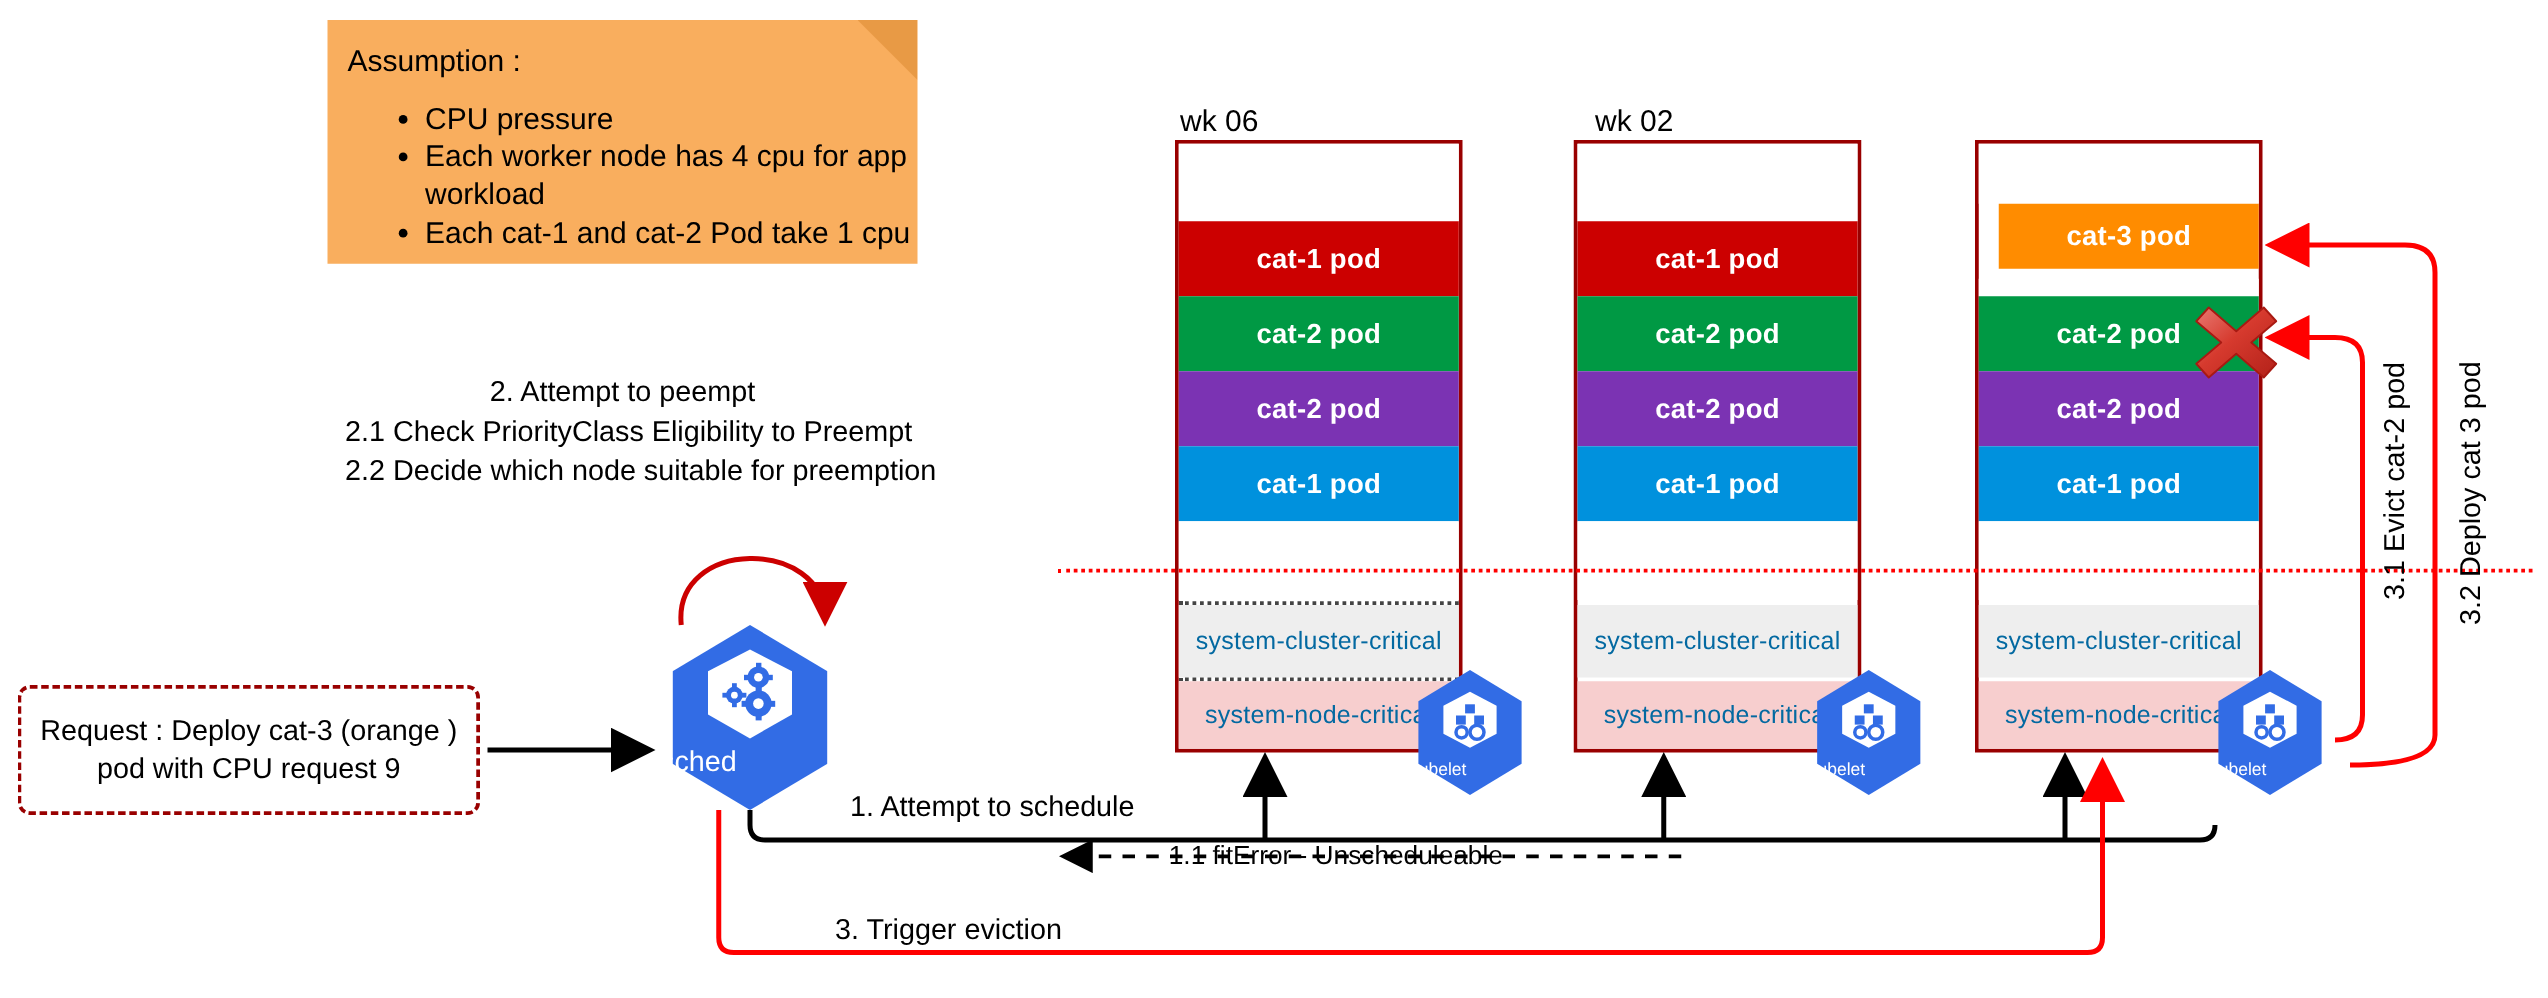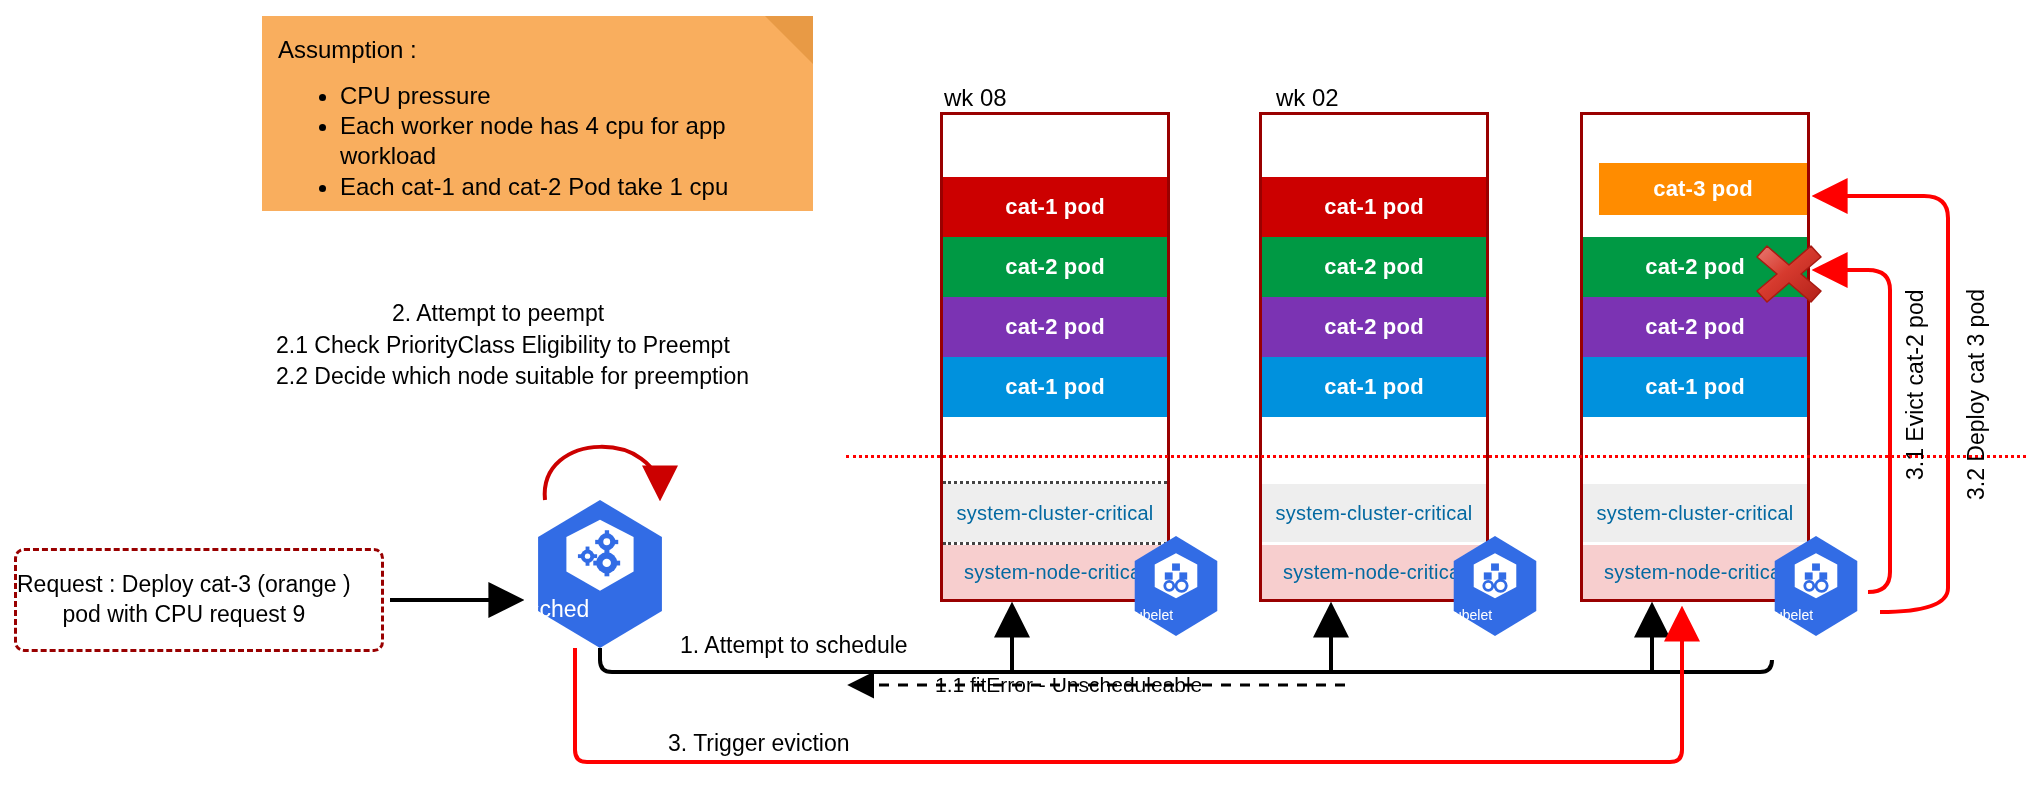--- a/index.html
+++ b/index.html
@@ -5,21 +5,21 @@
   html,body{margin:0;padding:0;}
   body{
     width:2038px;height:798px;position:relative;overflow:hidden;
     background:#ffffff;
     font-family:"Liberation Sans", sans-serif;
   }
   .abs{position:absolute;}
 
   
   #assumption{
-    left:262px;top:16px;width:551px;height:195px;
+    left:262px;top:16px;width:472px;height:195px;
     background:#F9AE5E;
     box-sizing:border-box;
   }
   #assumption .fold{
     position:absolute;right:0;top:0;width:48px;height:48px;
     background:#E89A45;
     clip-path:polygon(0 0,100% 100%,100% 0);
   }
   #assumption .note-title{
     position:absolute;left:16px;top:20px;font-size:24px;color:#000;
@@ -77,21 +77,21 @@
 
   
   .ann{position:absolute;font-size:23px;color:#000;white-space:nowrap;}
   .ann-c{text-align:center;}
 
   
   #reqbox{
     left:14px;top:548px;width:370px;height:104px;
     border:3px dashed #990000;border-radius:10px;
     box-sizing:border-box;
-    display:flex;align-items:center;justify-content:flex-start;
+    display:flex;align-items:center;justify-content:center;
     text-align:center;font-size:23px;color:#000;line-height:1.3;
     background:#fff;
   }
 
   
   .vlabel{
     position:absolute;
     transform-origin:left top;
     transform:rotate(-90deg);
     font-size:23px;color:#000;white-space:nowrap;
@@ -116,21 +116,21 @@
 <div class="ann ann-c" style="left:276px;top:332px;width:444px;">2.1 Check PriorityClass Eligibility to Preempt</div>
 <div class="ann ann-c" style="left:276px;top:363px;width:444px;">2.2 Decide which node suitable for preemption</div>
 
 <div class="abs" id="reqbox">
   <div>
     <span>Request : Deploy cat-3 (orange )</span><br>
     <span>pod with CPU request 9</span>
   </div>
 </div>
 
-<div class="abs node-title" style="left:944px;top:84px;">wk 08</div>
+<div class="abs node-title" style="left:944px;top:84px;">wk 06</div>
 <div class="abs node-col" id="col0" style="left:940px;top:112px;width:230px;height:490px;">
   <div class="band" style="top:-0px;height:62px;background:#ffffff;"></div>
   <div class="band" style="top:62px;height:60px;background:#CC0000;">cat-1 pod</div>
   <div class="band" style="top:122px;height:60px;background:#009944;">cat-2 pod</div>
   <div class="band" style="top:182px;height:60px;background:#7B33B3;">cat-2 pod</div>
   <div class="band" style="top:242px;height:60px;background:#0091DD;">cat-1 pod</div>
   <div class="band" style="top:302px;height:63px;background:#ffffff;"></div>
   <div class="dotline" style="top:366px;"></div>
   <div class="band sys" style="top:369px;height:58px;background:#EEEEEE;">system-cluster-critical</div>
   <div class="dotline" style="top:427px;"></div>

